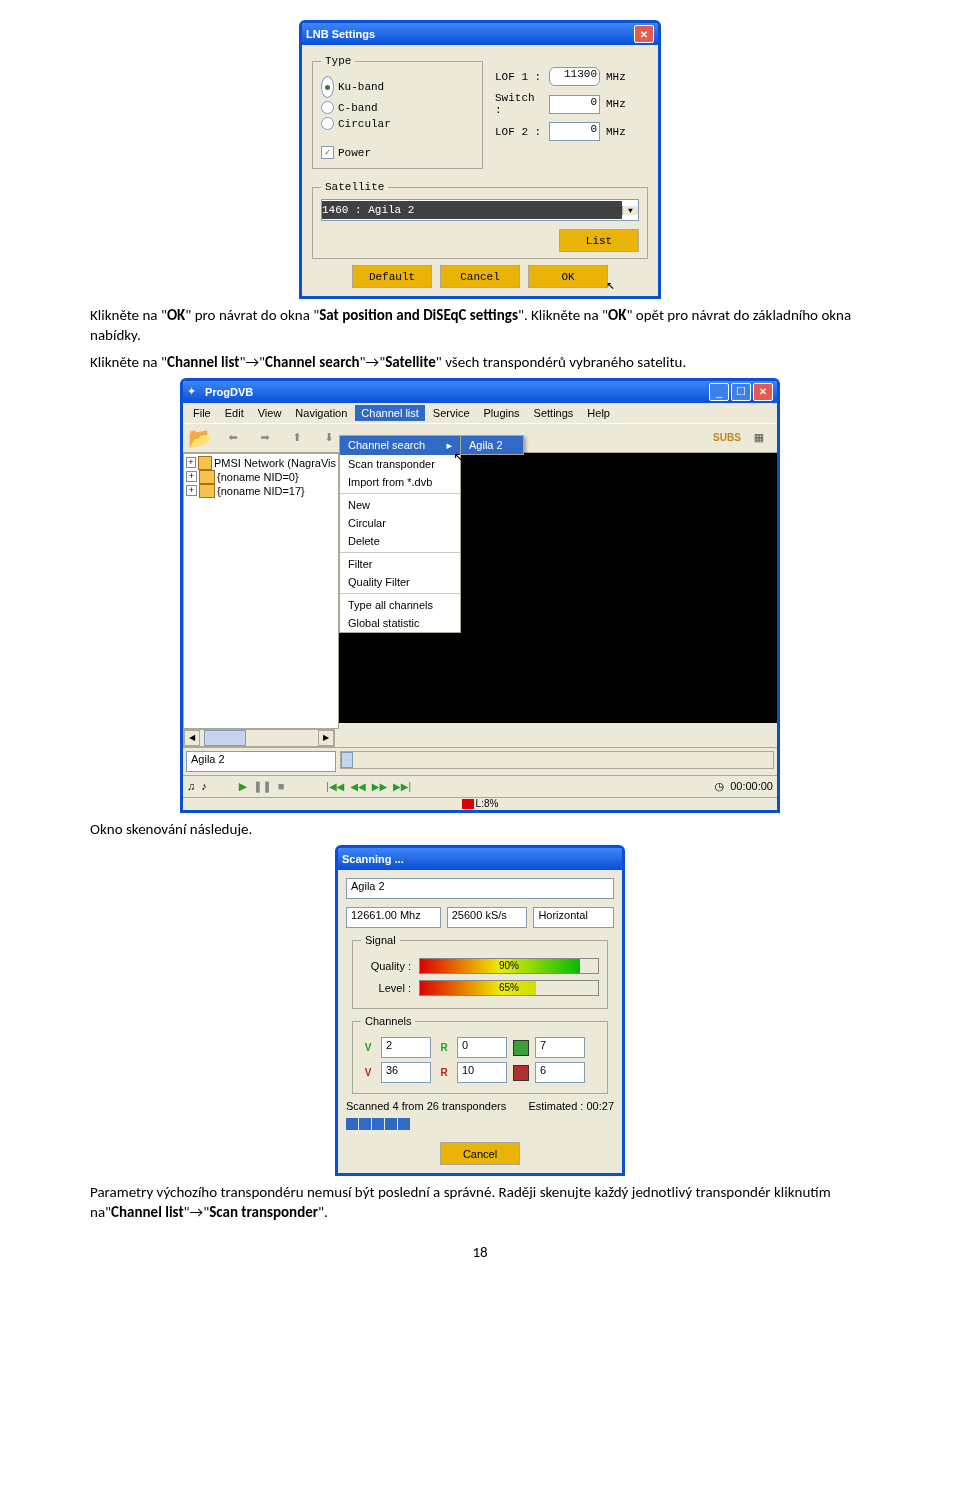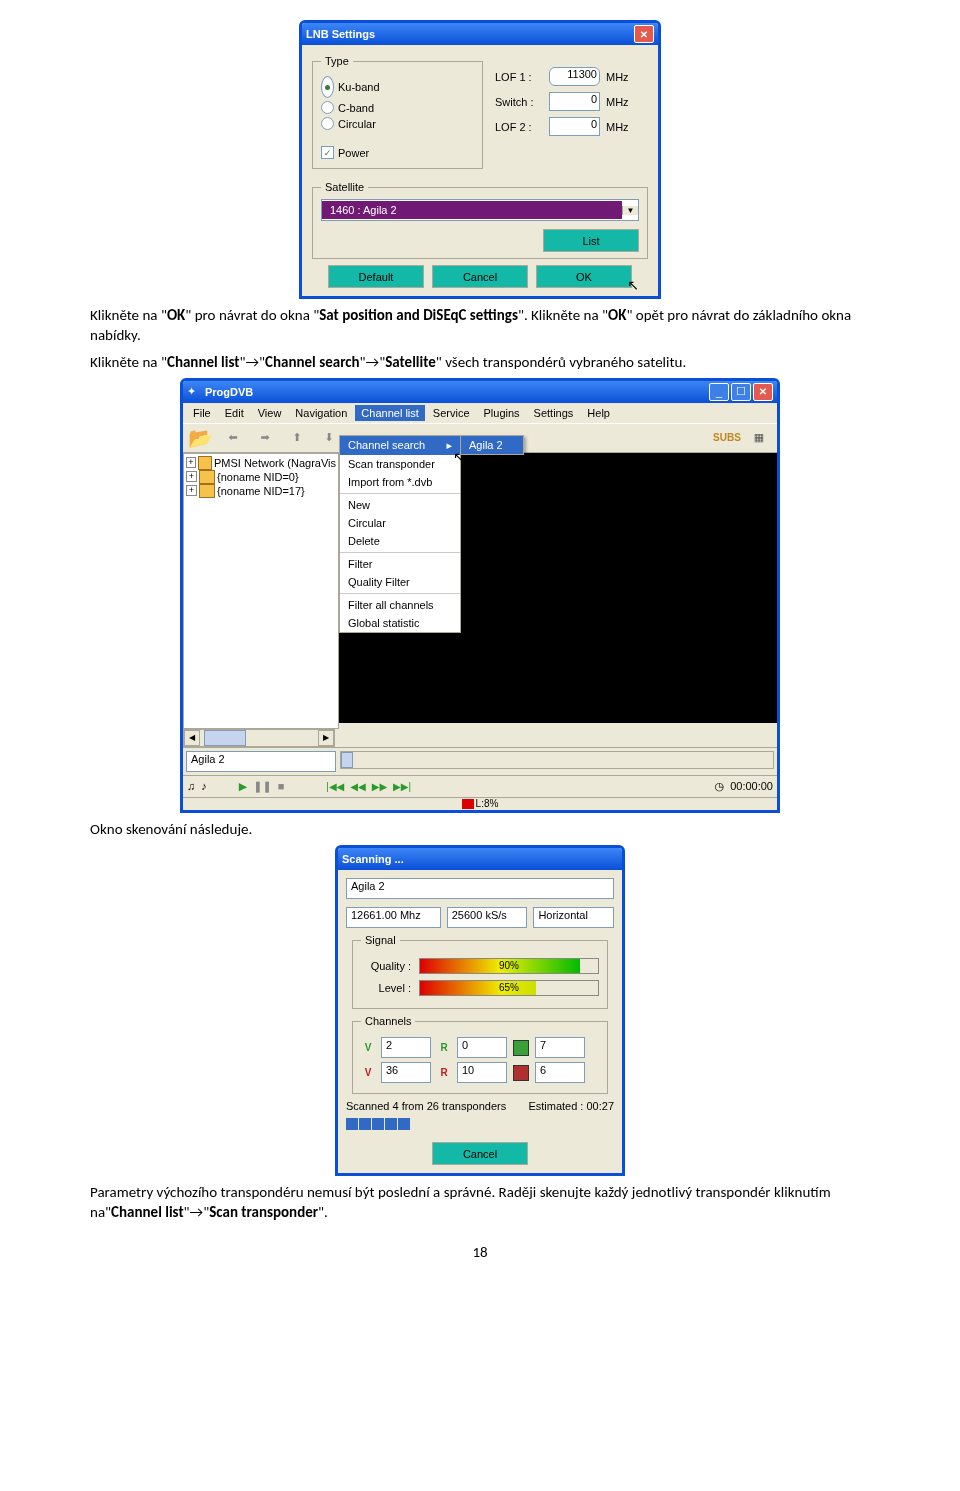--- a/index.html
+++ b/index.html
@@ -11,23 +11,23 @@
   .xbtn{width:18px;height:16px;background:#e45a4e;border:1px solid #fff;border-radius:2px;display:flex;align-items:center;justify-content:center;color:#fff;font-weight:bold;font-size:10px;}
   .tbtn{width:18px;height:16px;background:#3c80e8;border:1px solid #fff;border-radius:2px;margin-left:2px;display:flex;align-items:center;justify-content:center;color:#fff;}
   fieldset{border:1px solid #aca899;margin:6px;padding:6px 8px;}
   legend{padding:0 4px;}
   .radio,.check{display:flex;align-items:center;gap:4px;margin:3px 0;}
   .rad{width:11px;height:11px;border:1px solid #7f9db9;border-radius:50%;background:#fff;display:inline-flex;align-items:center;justify-content:center;}
   .rad.sel::after{content:"";width:5px;height:5px;background:#3a7a36;border-radius:50%;}
   .chk{width:11px;height:11px;border:1px solid #7f9db9;background:#fff;display:inline-flex;align-items:center;justify-content:center;font-size:9px;color:#3a7a36;}
   .txtin{border:1px solid #7f9db9;background:#fff;height:17px;padding:0 2px;display:inline-block;text-align:right;}
   .fldrow{display:flex;align-items:center;gap:6px;margin:6px 0;}
-  .btn{border:1px solid #aca899;background:#14b8a6;height:21px;min-width:70px;display:inline-flex;align-items:center;justify-content:center;padding:0 12px;}
+  .btn{border:1px solid #aca899;background:#eab308;height:21px;min-width:70px;display:inline-flex;align-items:center;justify-content:center;padding:0 4px;}
   .sel{border:1px solid #7f9db9;background:#fff;height:20px;display:flex;align-items:center;padding:0;}
-  .sel .selval{background:#701a75;color:#fff;flex:1;padding:1px 8px;height:16px;display:flex;align-items:center;}
+  .sel .selval{background:#404040;color:#fff;flex:1;padding:1px 0;height:16px;display:flex;align-items:center;}
   .sel .arr{width:15px;background:#ece9d8;border-left:1px solid #aca899;display:flex;align-items:center;justify-content:center;font-size:8px;}
   .plain{border:1px solid #7f9db9;background:#fff;height:17px;padding:1px 4px;display:inline-block;}
   p{margin:6px 0;line-height:1.35;}
   b{font-weight:bold;}
   
   .prog{width:600px;}
   .appicon{width:14px;height:14px;display:inline-block;color:#fff;}
   .menubar{background:#ece9d8;display:flex;gap:2px;padding:2px 4px;font-size:11px;}
   .menubar span{padding:2px 6px;}
   .menubar span.hl{background:#316ac5;color:#fff;}
@@ -73,21 +73,21 @@
 <body>
 
 <div class="page">
 
 <div class="fig" style="width:362px;">
 <div class="win">
   <div class="titlebar">
     <span class="txt">LNB Settings</span>
     <span class="xbtn">✕</span>
   </div>
-  <div style="padding:4px 4px 8px 4px;">
+  <div style="padding:4px 4px 8px 4px;font-family:Liberation Mono, monospace;">
     <div style="display:flex;gap:0;">
       <fieldset style="flex:1;">
         <legend>Type</legend>
         <div class="radio">
                 <span class="rad sel"></span>
                 <span>Ku-band</span>
               </div>
         <div class="radio">
                 <span class="rad"></span>
                 <span>C-band</span>
@@ -203,21 +203,21 @@
       <div>Scan transponder</div>
       <div>Import from *.dvb</div>
       <hr>
       <div>New</div>
       <div>Circular</div>
       <div>Delete</div>
       <hr>
       <div>Filter</div>
       <div>Quality Filter</div>
       <hr>
-      <div>Filter all channels</div>
+      <div>Type all channels</div>
       <div>Global statistic</div>
     </div>
     <div class="submenu" style="left:277px;top:-18px;">
       <div class="hl">Agila 2</div>
     </div>
     <span style="position:absolute;left:270px;top:-4px;font-size:14px;">↖</span>
   </div>
   <div class="scroll" style="width:150px;">
     <span style="position:absolute;left:0;top:0;width:14px;height:14px;border:1px solid #aca899;display:flex;align-items:center;justify-content:center;font-size:8px;">◀</span>
     <span class="thumb" style="left:20px;width:40px;"></span>

